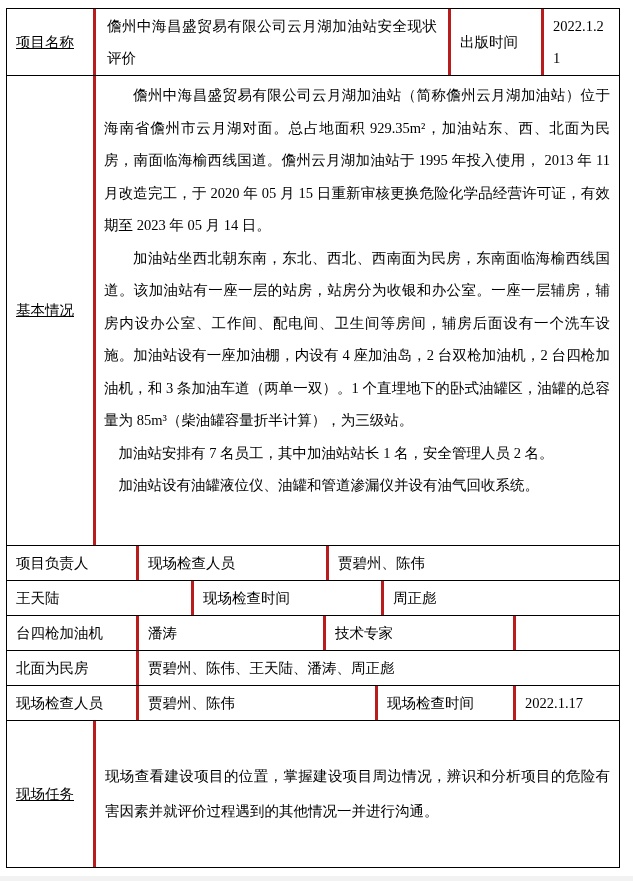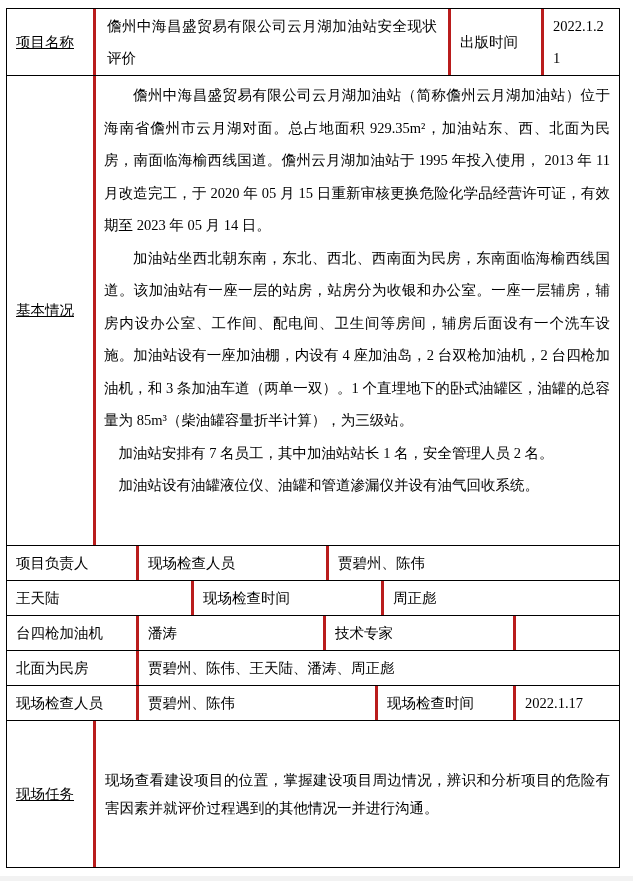--- a/index.html
+++ b/index.html
@@ -58,21 +58,21 @@
   }
   .para {
     line-height: 32.5px;
     text-align: justify;
     font-size: 14.5px;
   }
   .indent2 { text-indent: 2em; }
   .indent1 { text-indent: 1em; }
   .task-text {
     width: 100%;
-    line-height: 28px;
+    line-height: 35px;
     text-align: justify;
   }
   .page-edge {
     position: absolute; left: 0; right: 0; bottom: 0; height: 5px;
     background: #f2f2f2;
   }
 </style>
 </head>
 <body>
 

